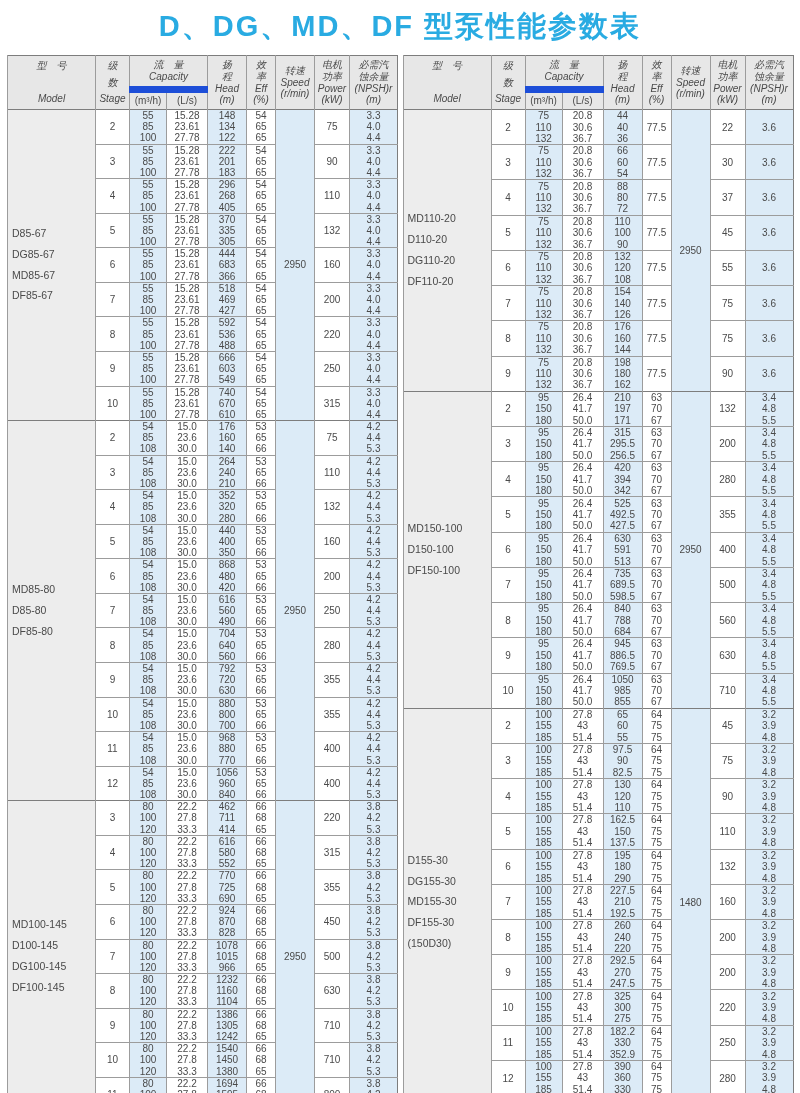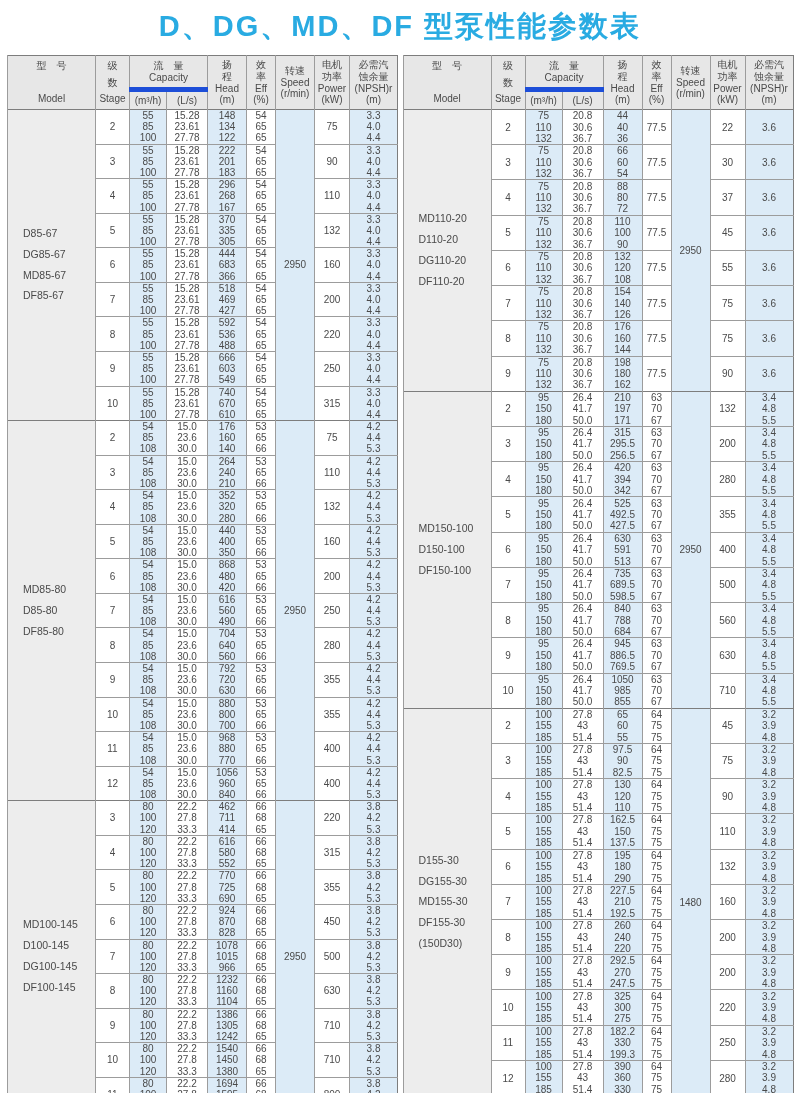--- a/index.html
+++ b/index.html
@@ -6,28 +6,28 @@
   body{width:800px;height:1093px;font-family:"Liberation Sans","DejaVu Sans",sans-serif;overflow:hidden;}
   .page{padding:4px 7px 0 7px;}
   .title{text-align:center;color:#29abe2;font-size:29px;font-weight:bold;margin:3px 0 8px 0;letter-spacing:2px;}
   .tables{display:flex;gap:5px;align-items:flex-start;}
   .twrap{flex:1;min-width:0;}
   table.pump-table{border:1px solid #7d7d7d;border-collapse:collapse;table-layout:fixed;width:100%;height:1042px;font-size:10px;color:#4a4a4a;}
   .pump-table th,.pump-table td{border-left:1px solid #9c9c9c;padding:0;text-align:center;vertical-align:middle;line-height:1.12;overflow:hidden;}
   .pump-table thead th{background:#e7e7e7;font-weight:normal;font-size:10px;}
   .pump-table thead tr:first-child{height:34px;}
   .pump-table thead tr:last-child{height:20px;}
-  .pump-table thead tr:last-child th{border-top:5px solid #1d4ed8;}
+  .pump-table thead tr:last-child th{border-top:7px solid #1d4ed8;}
   .pump-table thead{border-bottom:1px solid #7d7d7d;}
-  .hwrap{display:flex;flex-direction:column;justify-content:center;align-items:center;height:100%;}
+  .hwrap{display:flex;flex-direction:column;justify-content:center;align-items:center;height:100%;font-style:italic;}
   .hwrap.sb{justify-content:space-between;padding:4px 0;box-sizing:border-box;}
   .hwrap div{line-height:1.18;white-space:nowrap;}
   tr.stage-start td{border-top:1px solid #9c9c9c;}
   tr.block-start td{border-top:1px solid #7d7d7d;}
-  td.model-cell{background:#ededed;text-align:left;padding-left:15px;font-size:10.5px;}
+  td.model-cell{background:#ededed;text-align:left;padding-left:4px;font-size:10.5px;}
   .model-line{margin:9px 0;white-space:nowrap;}
   .shade{background:#dcebf7;}
 </style>
 </head>
 <body>
 
 <div class="page">
   <h1 class="title">D、DG、MD、DF 型泵性能参数表</h1>
   <div class="tables">
     <div class="twrap" id="table-left">
@@ -175,21 +175,21 @@
             <tr>
               <td class="shade">85</td>
               <td>23.61</td>
               <td class="shade">268</td>
               <td>65</td>
               <td class="shade">4.0</td>
             </tr>
             <tr>
               <td class="shade">100</td>
               <td>27.78</td>
-              <td class="shade">167</td>
+              <td class="shade">405</td>
               <td>65</td>
               <td class="shade">4.4</td>
             </tr>
             <tr class="stage-start">
               <td rowspan="3">5</td>
               <td class="shade">55</td>
               <td>15.28</td>
               <td class="shade">370</td>
               <td>54</td>
               <td rowspan="3">132</td>
@@ -1479,21 +1479,21 @@
             <tr>
               <td class="shade">155</td>
               <td>43</td>
               <td class="shade">330</td>
               <td>75</td>
               <td class="shade">3.9</td>
             </tr>
             <tr>
               <td class="shade">185</td>
               <td>51.4</td>
-              <td class="shade">199.3</td>
+              <td class="shade">352.9</td>
               <td>75</td>
               <td class="shade">4.8</td>
             </tr>
             <tr class="stage-start">
               <td rowspan="3">12</td>
               <td class="shade">100</td>
               <td>27.8</td>
               <td class="shade">390</td>
               <td>64</td>
               <td rowspan="3">280</td>

